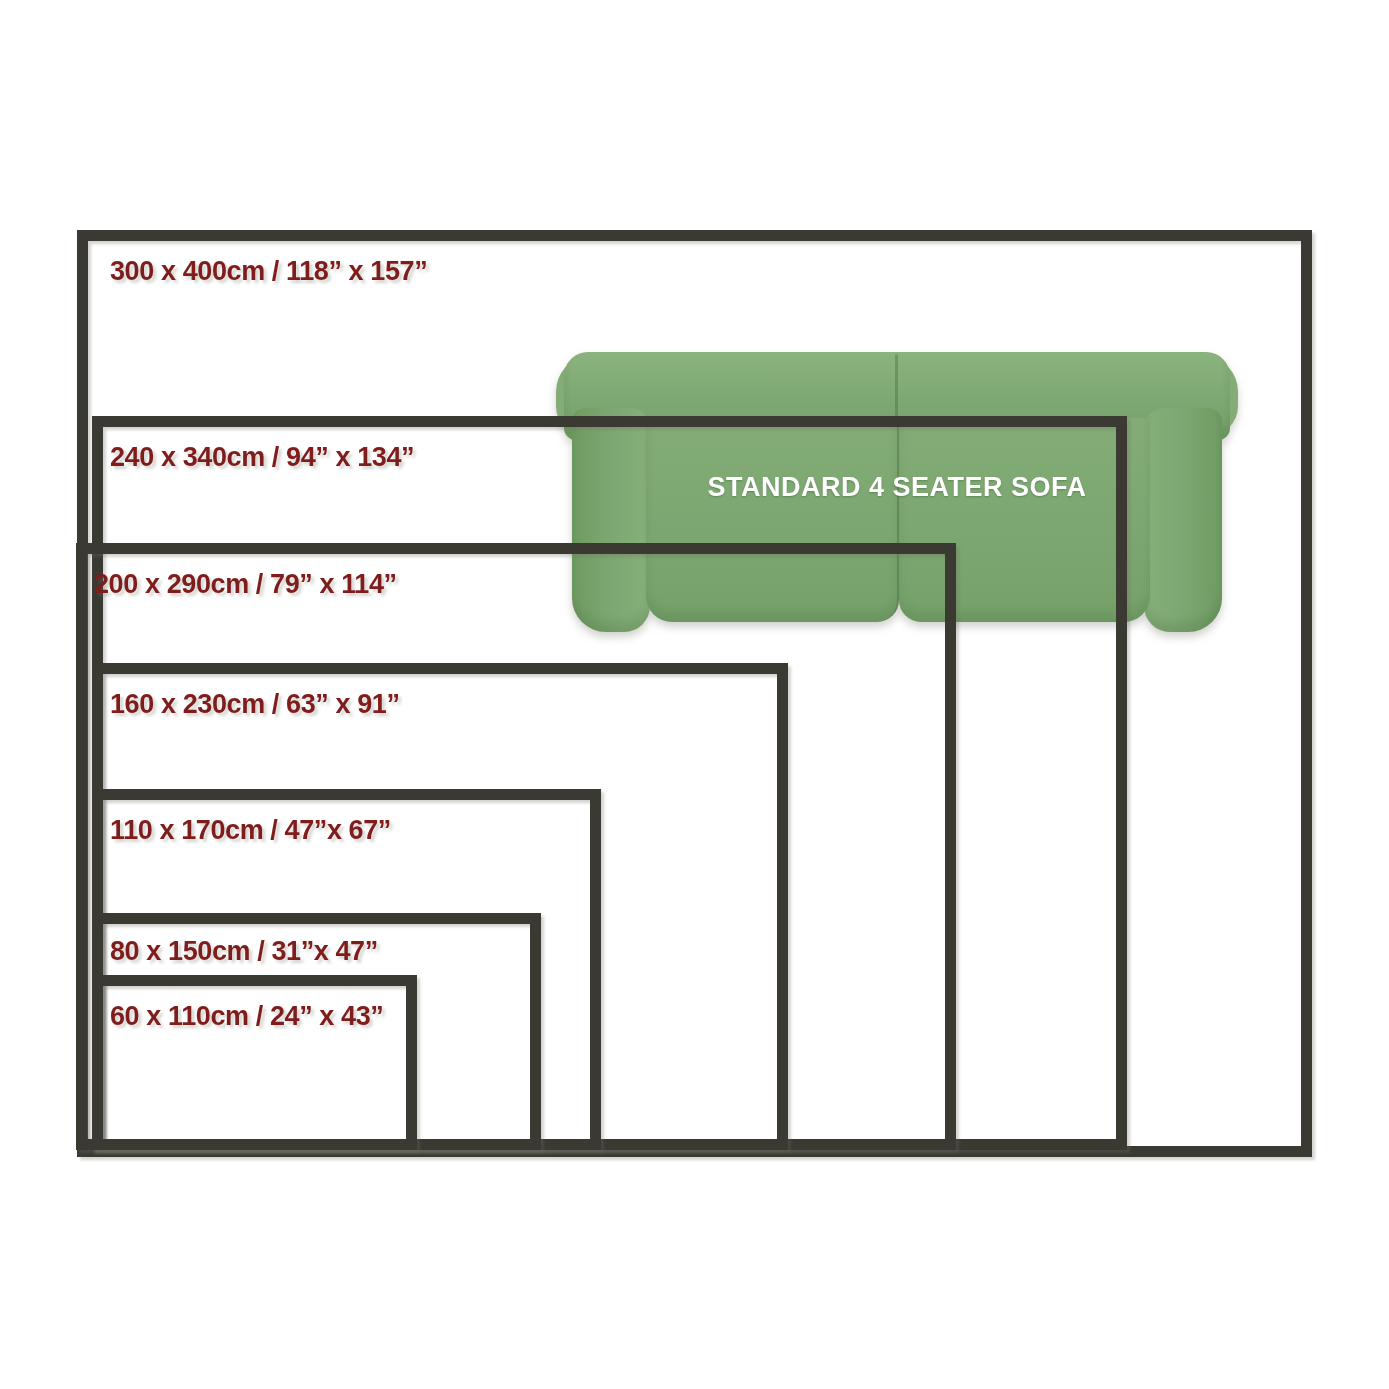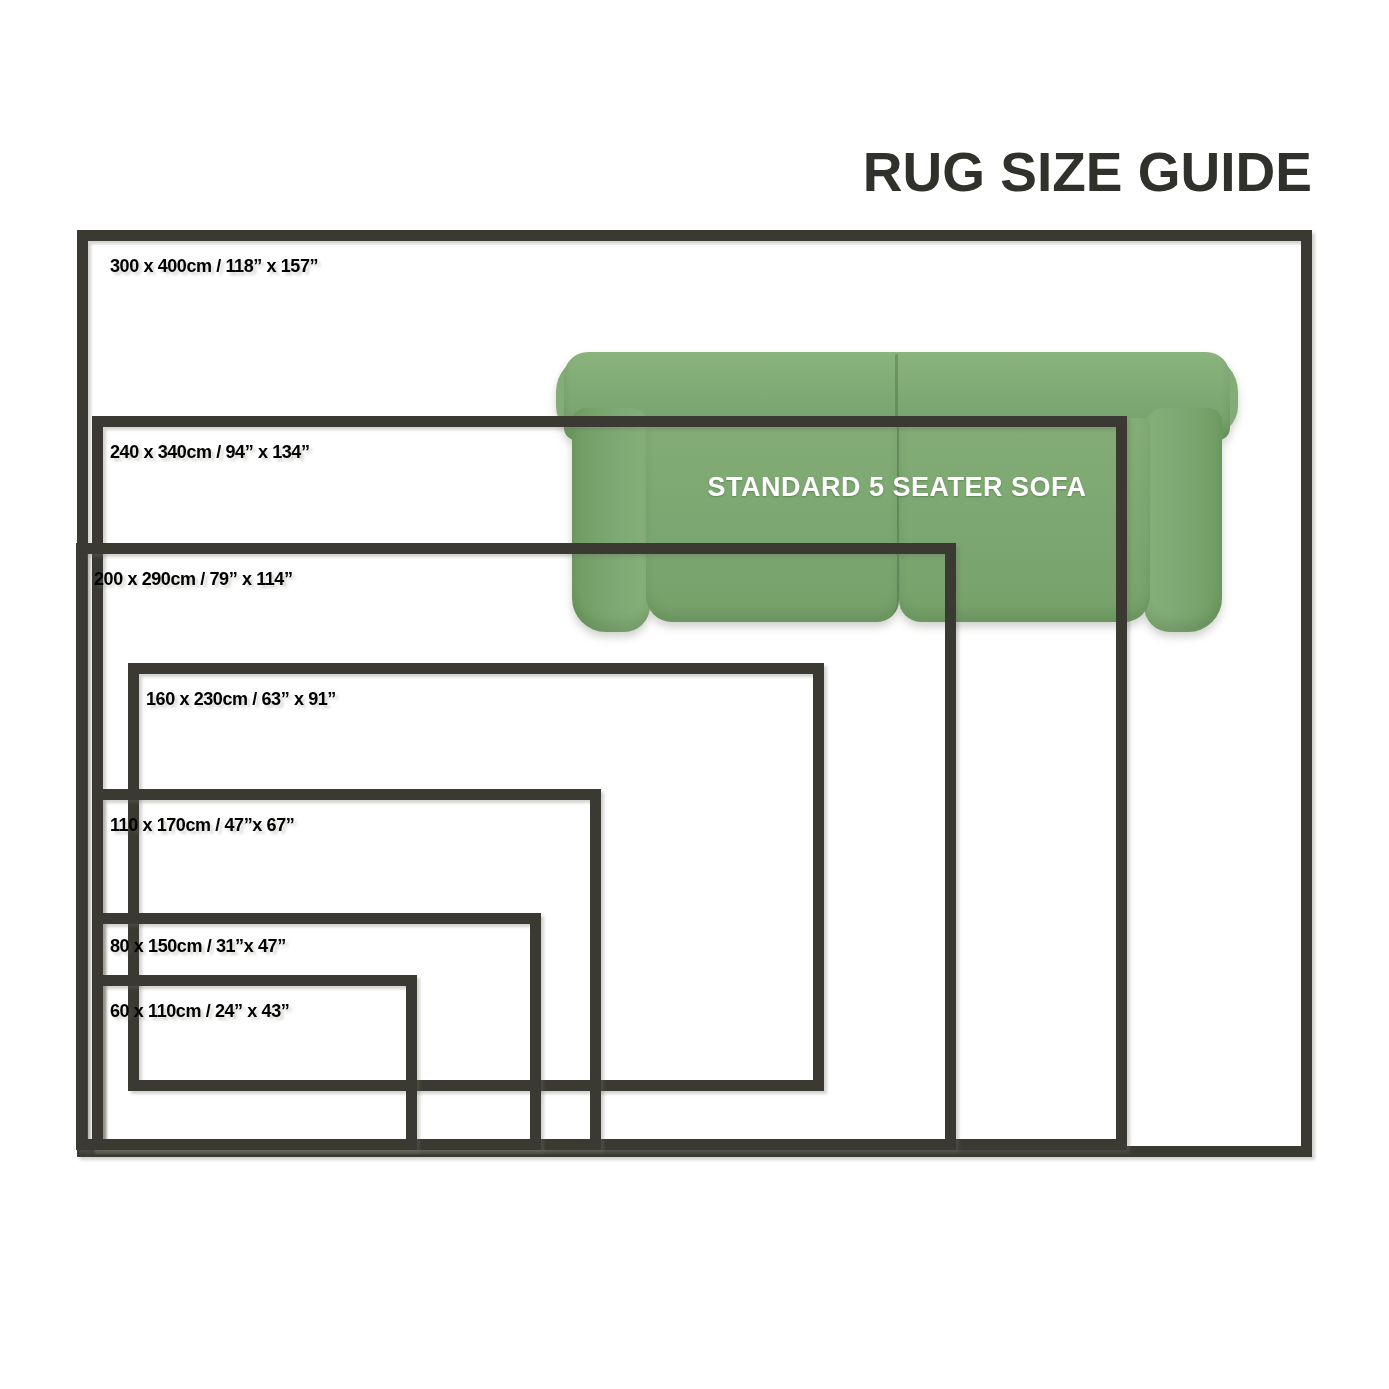--- a/index.html
+++ b/index.html
@@ -26,31 +26,31 @@
     position:absolute;
     box-sizing:border-box;
     border:11px solid #3a3a33;
     background:transparent;
     z-index:2;
     filter:drop-shadow(3px 3px 1.5px rgba(110,110,100,0.30));
   }
   .rug-label{
     position:absolute;
     left:7px;top:15px;
-    font-size:18px;
+    font-size:27px;
     font-weight:700;
     letter-spacing:-0.4px;
-    color:#000000;
+    color:#7f1d1d;
     white-space:nowrap;
   }
   .rug--r300{left:77px; top:230px; width:1235px; height:927px;}
   .rug--r300 .rug-label{left:22px;top:15px;}
   .rug--r240{left:92px; top:416px; width:1035px; height:734px;padding-left:48px;}
   .rug--r200{left:76px; top:543px; width:880px;  height:607px;}
-  .rug--r160{left:92px; top:663px; width:696px;  height:428px;margin-left:36px;}
+  .rug--r160{left:92px; top:663px; width:696px;  height:487px;}
   .rug--r120{left:92px; top:789px; width:509px;  height:361px;}
   .rug--r80 {left:92px; top:913px; width:449px;  height:237px;}
   .rug--r80 .rug-label{top:12px;}
   .rug--r60 {left:92px; top:975px; width:325px;  height:175px;}
 
   
   .sofa{
     position:absolute;
     left:556px;top:352px;
     width:682px;height:281px;
@@ -113,21 +113,20 @@
     color:#ffffff;
     text-shadow:0 1px 2px rgba(40,70,35,0.35);
     white-space:nowrap;
   }
 </style>
 </head>
 <body>
 
 <div class="canvas">
 
-  <div class="page-title">RUG SIZE GUIDE</div>
 
   <div class="rug rug--r300">
     <span class="rug-label">300 x 400cm / 118” x 157”</span>
   </div>
 
   <div class="rug rug--r240">
     <span class="rug-label">240 x 340cm / 94” x 134”</span>
   </div>
 
   <div class="rug rug--r200">
@@ -152,16 +151,16 @@
 
   <div class="sofa">
     <div class="sofa-ear--l"></div>
     <div class="sofa-ear--r"></div>
     <div class="sofa-back"></div>
     <div class="sofa-back-seam"></div>
     <div class="sofa-arm--l"></div>
     <div class="sofa-arm--r"></div>
     <div class="sofa-seat--l"></div>
     <div class="sofa-seat--r"></div>
-    <div class="sofa-label">STANDARD 5 SEATER SOFA</div>
+    <div class="sofa-label">STANDARD 4 SEATER SOFA</div>
   </div>
 
 </div>
 
 </body></html>

